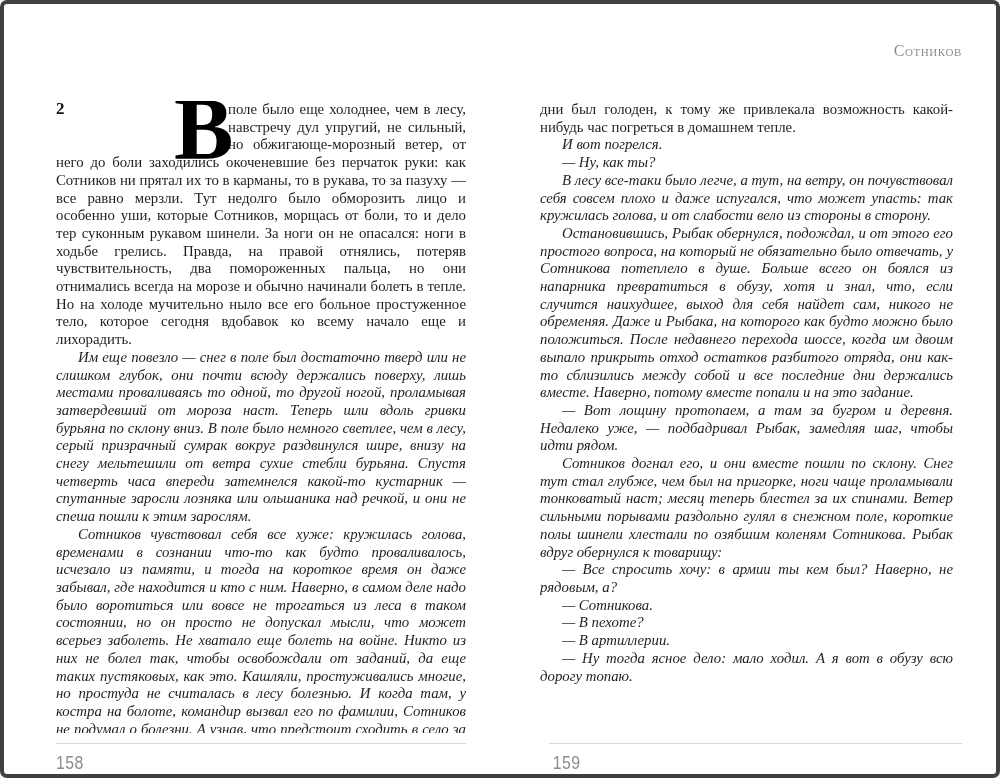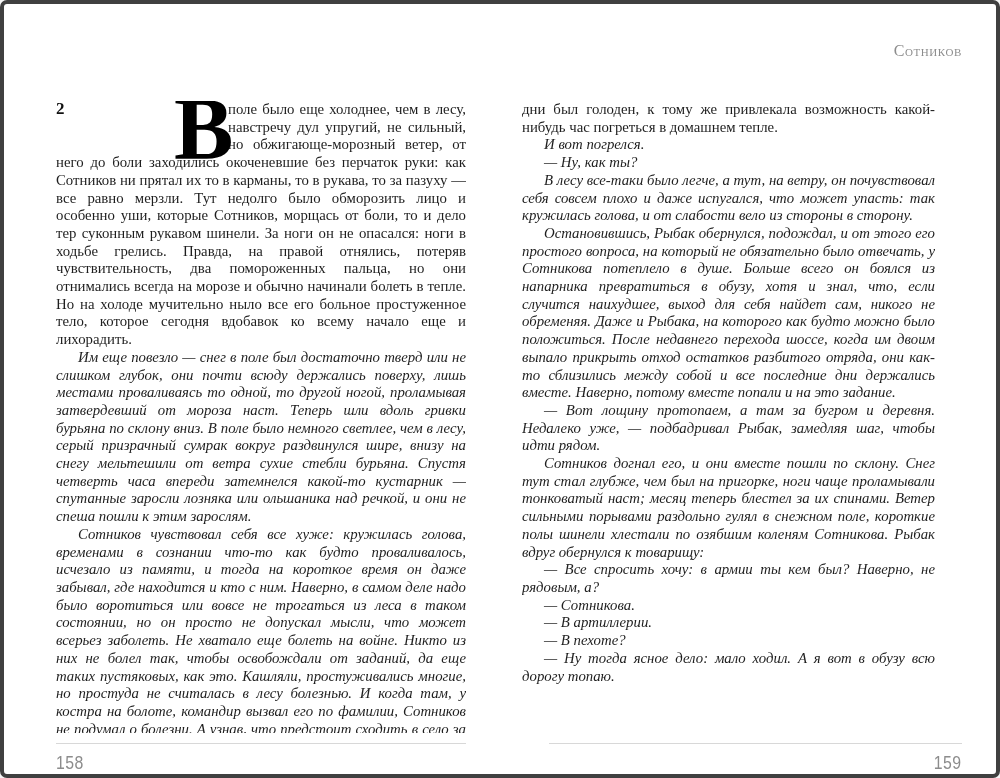--- a/index.html
+++ b/index.html
@@ -19,21 +19,21 @@
     position: absolute;
     top: 97px;
     height: 632px;
     overflow: hidden;
     font-size: 14.8px;
     line-height: 17.7px;
     color: #1e1e1e;
     text-align: justify;
   }
   .col-left  { left: 52px;  width: 410px; }
-  .col-right { left: 518px; width: 413px; }
+  .col-right { left: 536px; width: 413px; }
 
   .col p { text-align: justify; }
   .col p.indent { text-indent: 22px; font-style: italic; }
 
   
   .chapter-num {
     position: absolute;
     left: 0; top: -1px;
     font-weight: bold;
     font-size: 17px;
@@ -67,21 +67,21 @@
     color: #8c8c8c;
   }
 
   
   .footer {
     position: absolute;
     top: 739px;
     border-top: 1px solid #d8d8d8;
   }
   .footer-left  { left: 52px;  width: 410px; }
-  .footer-right { left: 545px; width: 413px; text-align: right; }
+  .footer-right { left: 545px; width: 413px; }
   .page-num {
     display: inline-block;
     margin-top: 9px;
     font-family: "Liberation Sans", sans-serif;
     font-size: 18px;
     color: #8c8c8c;
     letter-spacing: 0.5px;
     transform: scaleX(0.88);
     transform-origin: left center;
   }
@@ -108,22 +108,22 @@
   <div class="col col-right">
     <p>дни был голоден, к тому же привлекала возможность какой-нибудь час погреться в домашнем тепле.</p>
     <p class="indent">И вот погрелся.</p>
     <p class="indent">— Ну, как ты?</p>
     <p class="indent">В лесу все-таки было легче, а тут, на ветру, он почувствовал себя совсем плохо и даже испугался, что может упасть: так кружилась голова, и от слабости вело из стороны в сторону.</p>
     <p class="indent">Остановившись, Рыбак обернулся, подождал, и от этого его простого вопроса, на который не обязательно было отвечать, у Сотникова потеплело в душе. Больше всего он боялся из напарника превратиться в обузу, хотя и знал, что, если случится наихудшее, выход для себя найдет сам, никого не обременяя. Даже и Рыбака, на которого как будто можно было положиться. После недавнего перехода шоссе, когда им двоим выпало прикрыть отход остатков разбитого отряда, они как-то сблизились между собой и все последние дни держались вместе. Наверно, потому вместе попали и на это задание.</p>
     <p class="indent">— Вот лощину протопаем, а там за бугром и деревня. Недалеко уже, — подбадривал Рыбак, замедляя шаг, чтобы идти рядом.</p>
     <p class="indent">Сотников догнал его, и они вместе пошли по склону. Снег тут стал глубже, чем был на пригорке, ноги чаще проламывали тонковатый наст; месяц теперь блестел за их спинами. Ветер сильными порывами раздольно гулял в снежном поле, короткие полы шинели хлестали по озябшим коленям Сотникова. Рыбак вдруг обернулся к товарищу:</p>
     <p class="indent">— Все спросить хочу: в армии ты кем был? Наверно, не рядовым, а?</p>
     <p class="indent">— Сотникова.</p>
+    <p class="indent">— В пехоте?</p>
     <p class="indent">— В артиллерии.</p>
-    <p class="indent">— В пехоте?</p>
     <p class="indent">— Ну тогда ясное дело: мало ходил. А я вот в обузу всю дорогу топаю.</p>
   </div>
 
   <div class="footer footer-left">
     <span class="page-num">158</span>
   </div>
   <div class="footer footer-right">
     <span class="page-num">159</span>
   </div>
 

